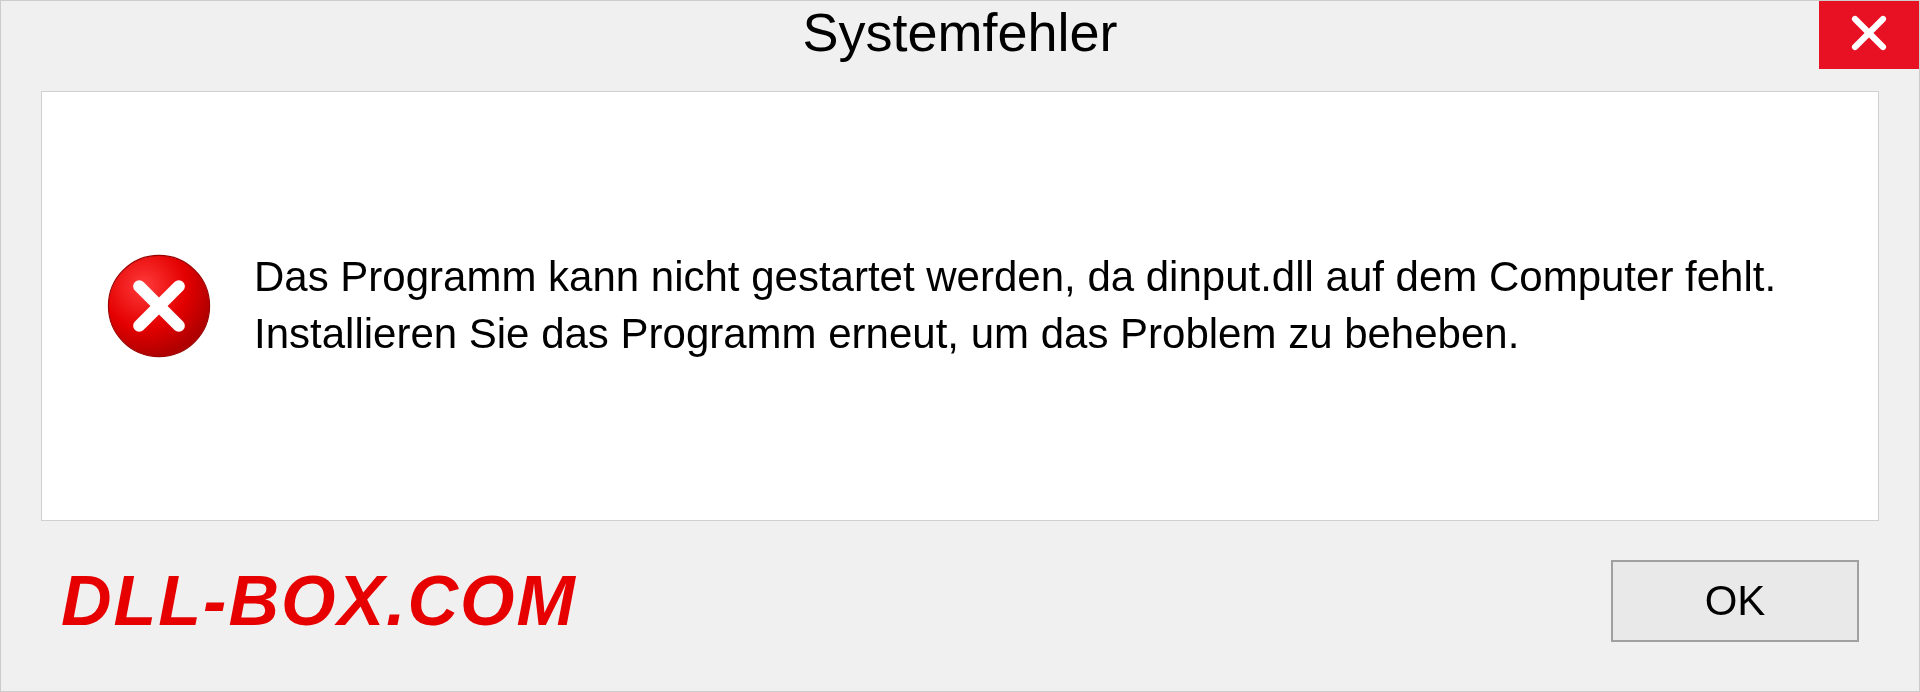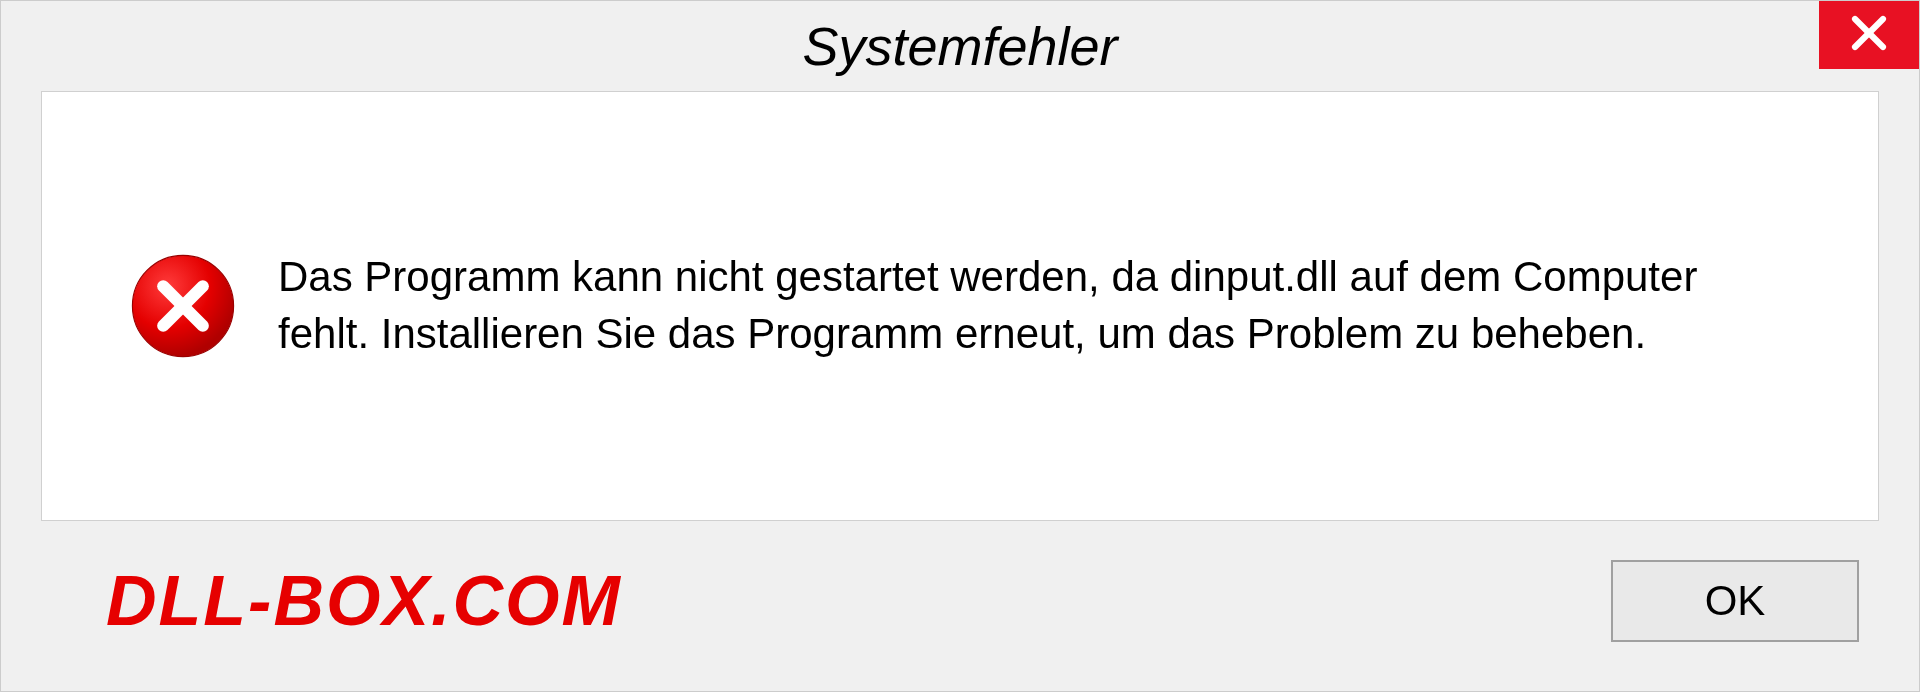--- a/index.html
+++ b/index.html
@@ -18,25 +18,23 @@
       width: 100%;
       height: 100%;
       background: #f0f0f0;
       border: 1px solid #ccc;
       display: flex;
       flex-direction: column;
     }
     .titlebar {
       height: 90px;
       display: flex;
-      align-items: center;
       justify-content: center;
       position: relative;
       background: #f0f0f0;
-      font-style: italic;
     }
     .title {
       font-size: 54px;
       font-weight: 400;
       color: #000;
     }
     .close-btn {
       position: absolute;
       right: 0;
       top: 0;
@@ -52,21 +50,21 @@
       width: 42px;
       height: 42px;
     }
     .content-area {
       flex: 1;
       margin: 0 40px 20px 40px;
       background: #ffffff;
       border: 1px solid #d0d0d0;
       display: flex;
       align-items: center;
-      padding: 60px 86px;
+      padding: 60px 62px;
     }
     .error-icon {
       width: 110px;
       height: 110px;
       flex-shrink: 0;
       margin-right: 40px;
     }
     .error-icon svg {
       width: 100%;
       height: 100%;
@@ -85,21 +83,20 @@
       padding: 0 60px 30px 60px;
       background: #f0f0f0;
     }
     .watermark {
       font-size: 70px;
       font-weight: 800;
       font-style: italic;
       color: #e60000;
       letter-spacing: 2px;
       font-family: Arial, sans-serif;
-      margin-left: 45px;
     }
     .ok-btn {
       width: 248px;
       height: 82px;
       background: #e9e9e9;
       border: 2px solid #a0a0a0;
       font-size: 42px;
       color: #000;
       display: flex;
       align-items: center;

